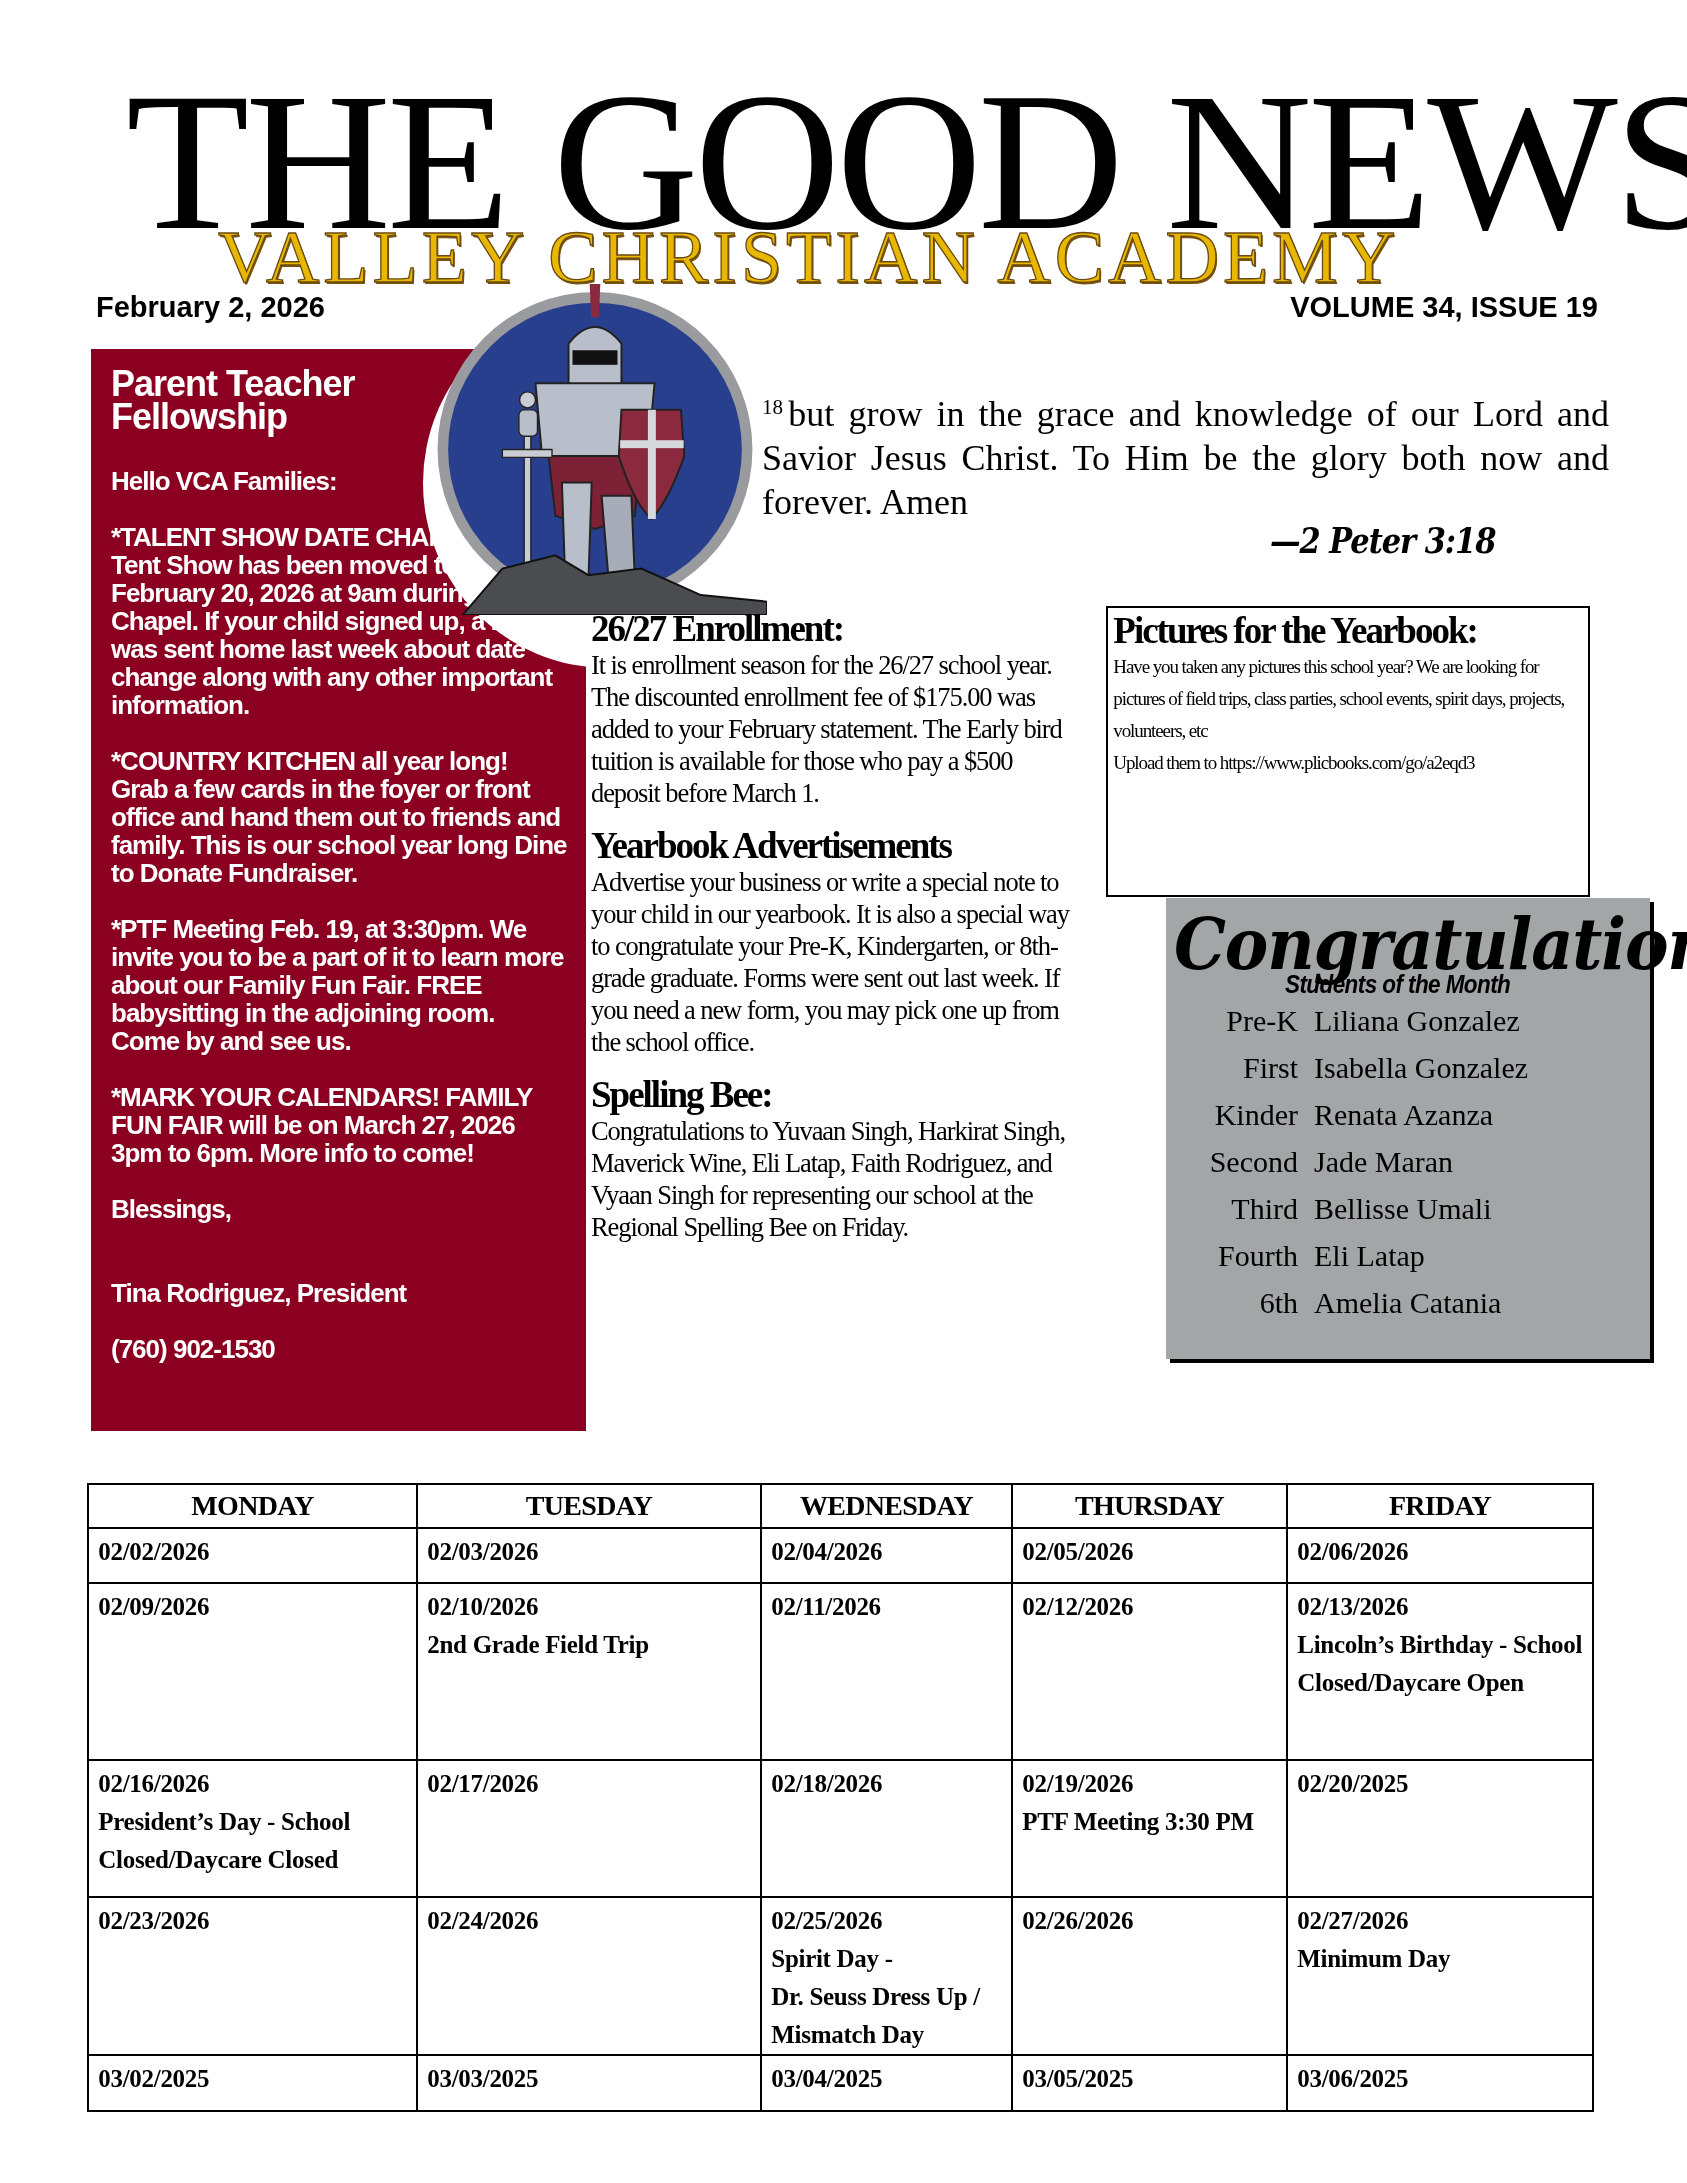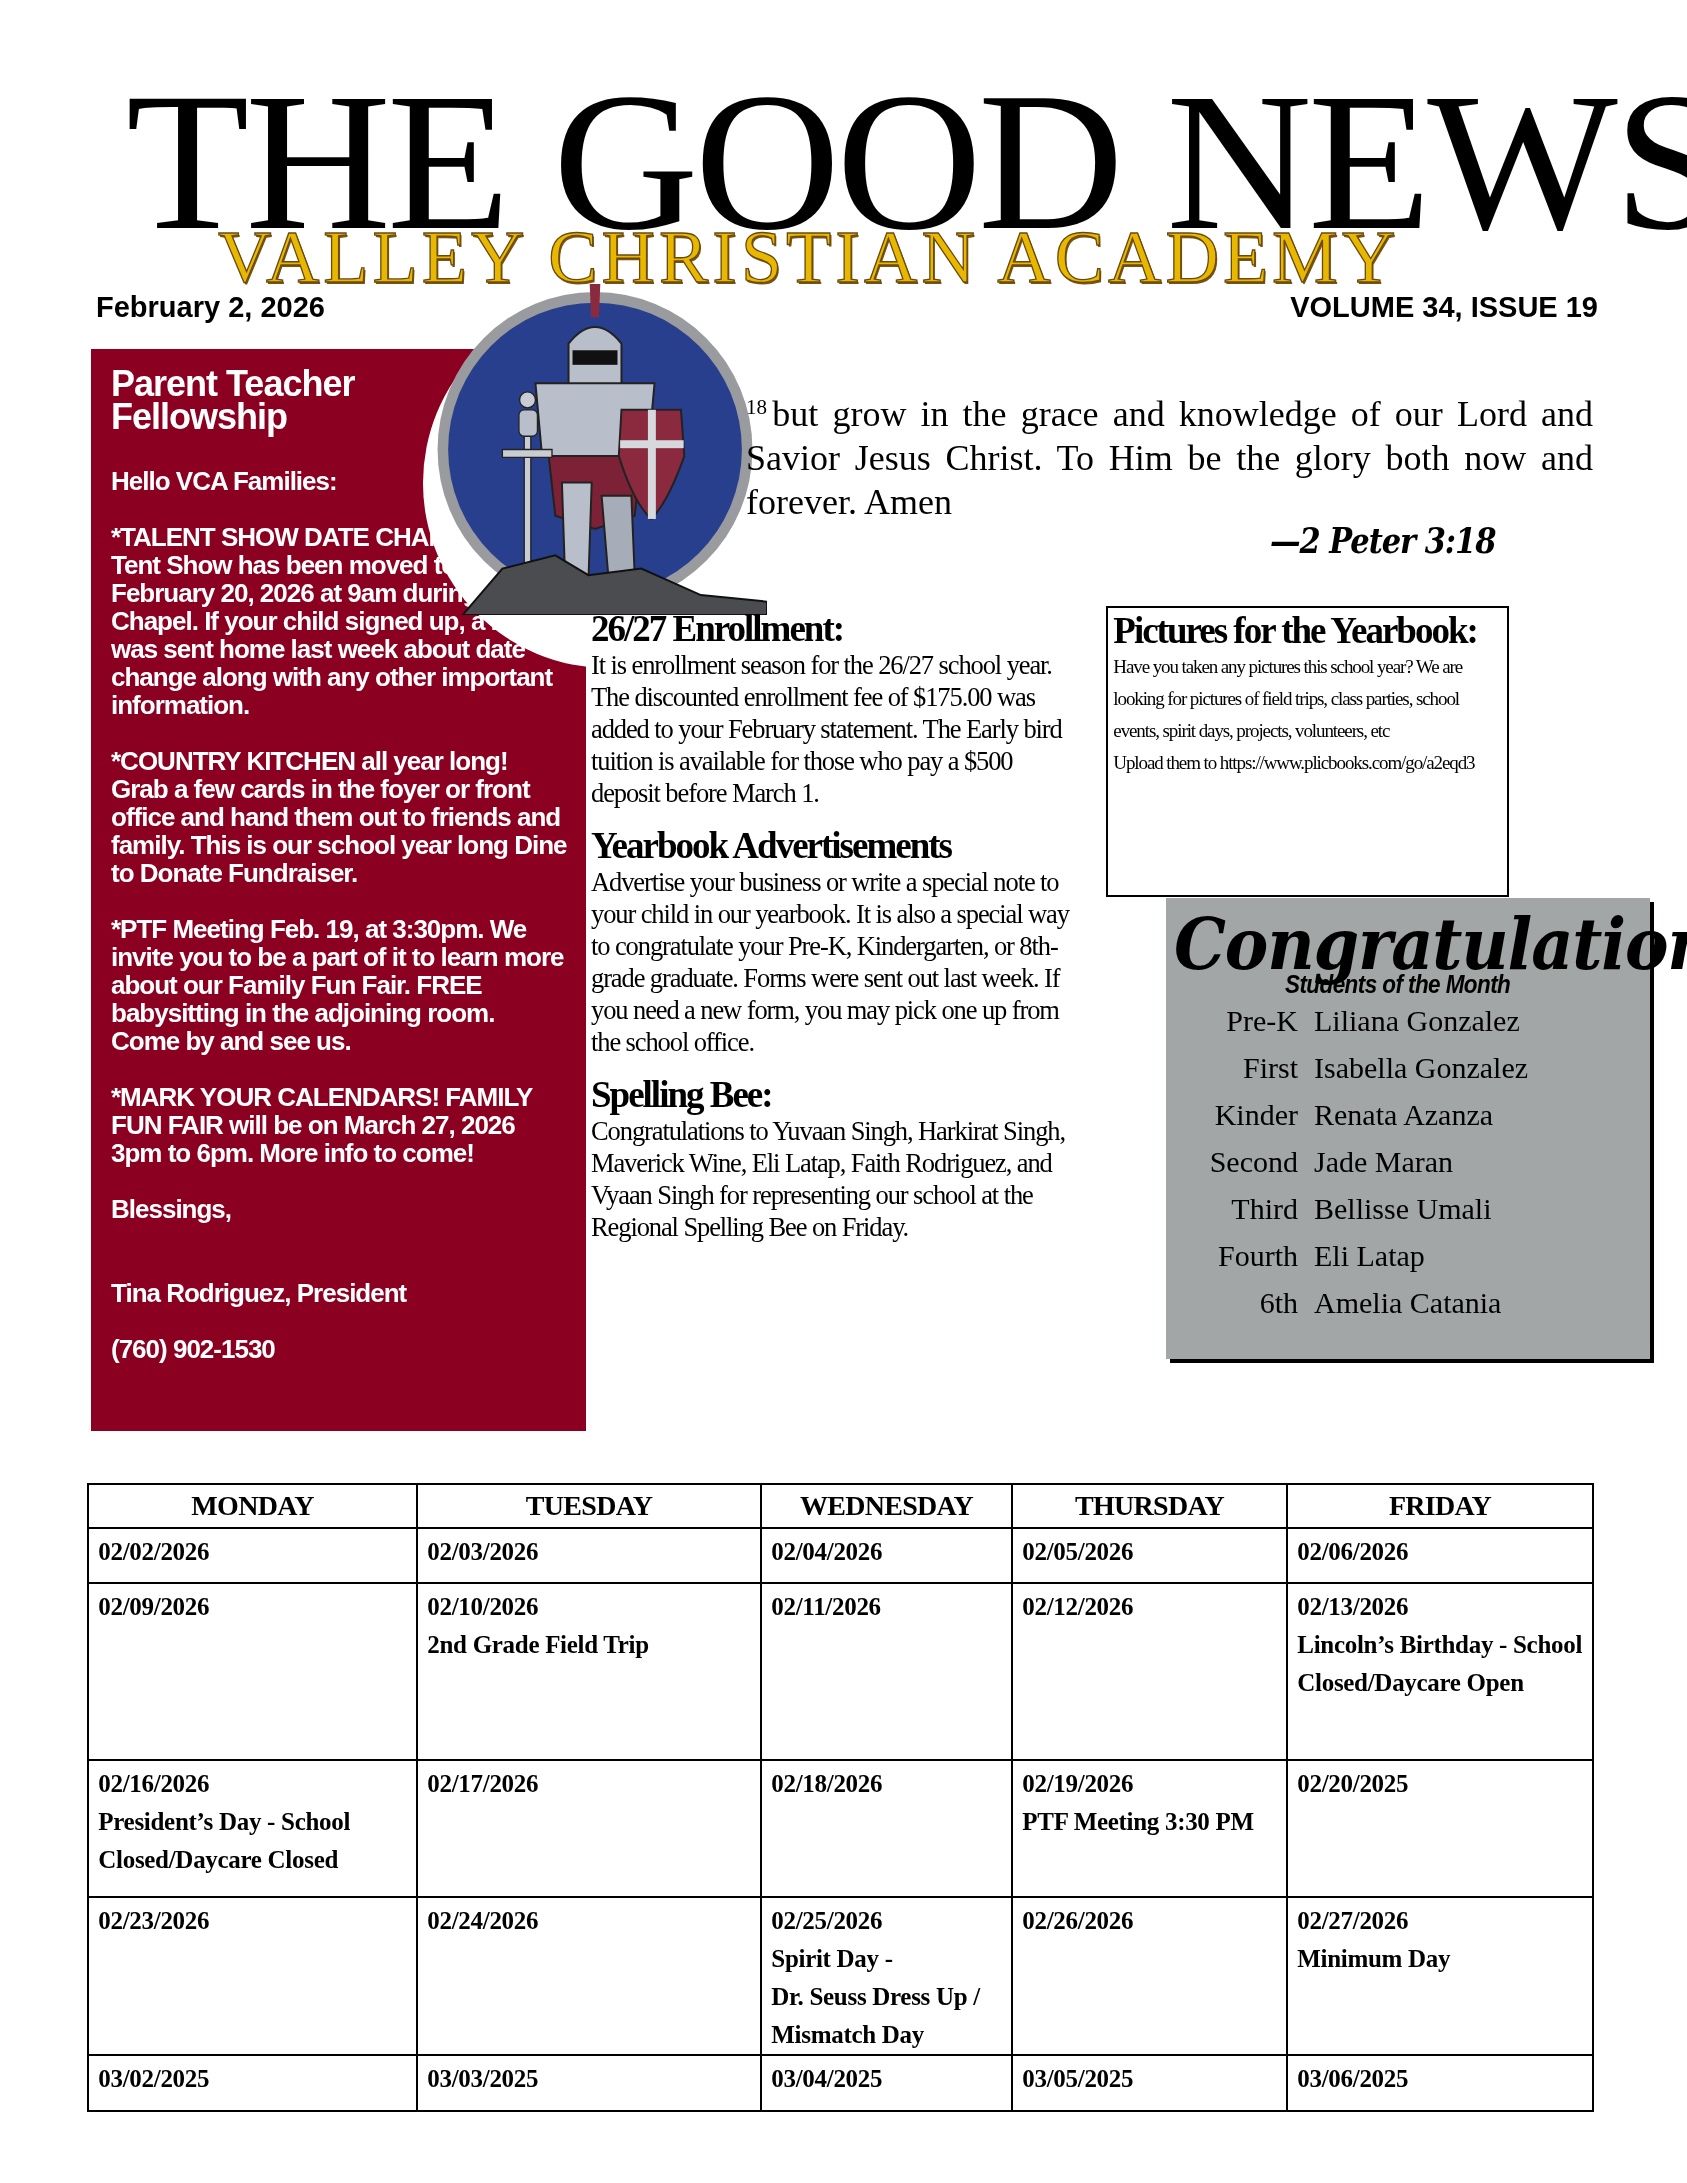--- a/index.html
+++ b/index.html
@@ -16,31 +16,31 @@
   .ptf { left:91px; top:349px; width:495px; height:1082px; background:#8b0020; color:#fff; font-family:"Liberation Sans", sans-serif; font-weight:bold; }
   .ptf-cut { left:423px; top:298px; width:370px; height:370px; border-radius:50%; background:#fff; }
   .ptf-text { left:111px; top:367px; width:463px; color:#fff; font-family:"Liberation Sans", sans-serif; font-weight:bold; letter-spacing:-1px; }
   .ptf-title { font-size:36px; line-height:33px; margin:0 0 34px 0; }
   .ptf-p { font-size:26px; line-height:28px; margin:0 0 28px 0; white-space:pre-line; }
 
   
   .logo { left:423px; top:284px; width:344px; height:331px; }
 
   
-  .verse { left:746px; top:385px; width:847px; font-size:36px; line-height:44px; text-align:justify; }
+  .verse { left:762px; top:385px; width:847px; font-size:36px; line-height:44px; text-align:justify; }
   .verse sup { font-size:21px; vertical-align:12px; margin-right:5.3px; }
   .verse-ref { left:1270px; top:519px; font-family:"DejaVu Serif", serif; font-style:italic; font-weight:bold; font-size:36px; letter-spacing:-1.3px; transform:scaleX(0.85); transform-origin:left top; }
 
   
   .mid { left:591px; top:609px; width:490px; }
   .art-h { font-family:"Liberation Serif", serif; font-weight:bold; font-size:37px; line-height:40px; letter-spacing:-2px; margin:0; }
   .art-p { font-size:26.5px; line-height:32px; letter-spacing:-1.1px; margin:0 0 17px 0; white-space:pre-line; }
 
   
-  .pics { left:1106px; top:606px; width:403px; height:291px; border:2px solid #000; box-sizing:border-box; padding:2.6px 2.6px 0 5.3px; }
+  .pics { left:1106px; top:606px; width:484px; height:291px; border:2px solid #000; box-sizing:border-box; padding:2.6px 2.6px 0 5.3px; }
   .pics .art-h { font-size:37px; }
   .pics .art-p { font-size:19px; line-height:32px; }
 
   
   .congrats { left:1166px; top:898px; width:484px; height:461px; background:#a3a6a6; box-shadow:4px 4px 0 #000; }
   .congrats-title { left:8px; top:6.6px; font-family:"DejaVu Serif", serif; font-style:italic; font-weight:bold; font-size:71px; line-height:79px; letter-spacing:-1.3px; transform:scaleX(0.92); transform-origin:left top; white-space:nowrap; }
   .congrats-sub { left:119px; top:71px; font-family:"Liberation Sans", sans-serif; font-style:italic; font-weight:bold; font-size:26.5px; letter-spacing:-0.7px; transform:scaleX(0.85); transform-origin:left top; white-space:nowrap; }
   .students { left:0; top:99px; width:484px; }
   .student { display:flex; height:47px; align-items:center; font-size:30px; }
   .student .grade { width:132px; text-align:right; padding-right:16px; }

